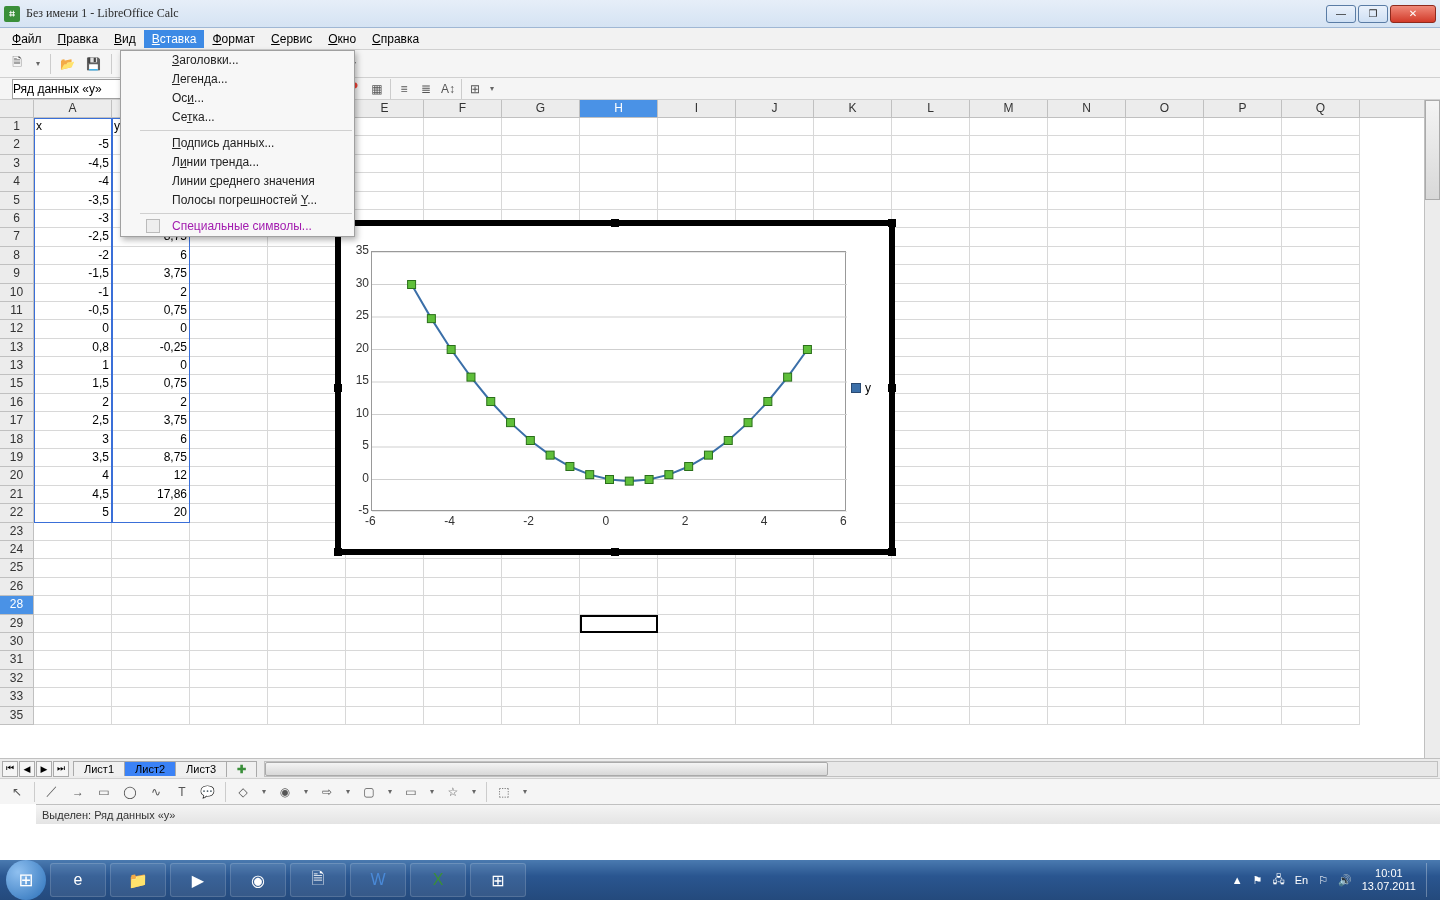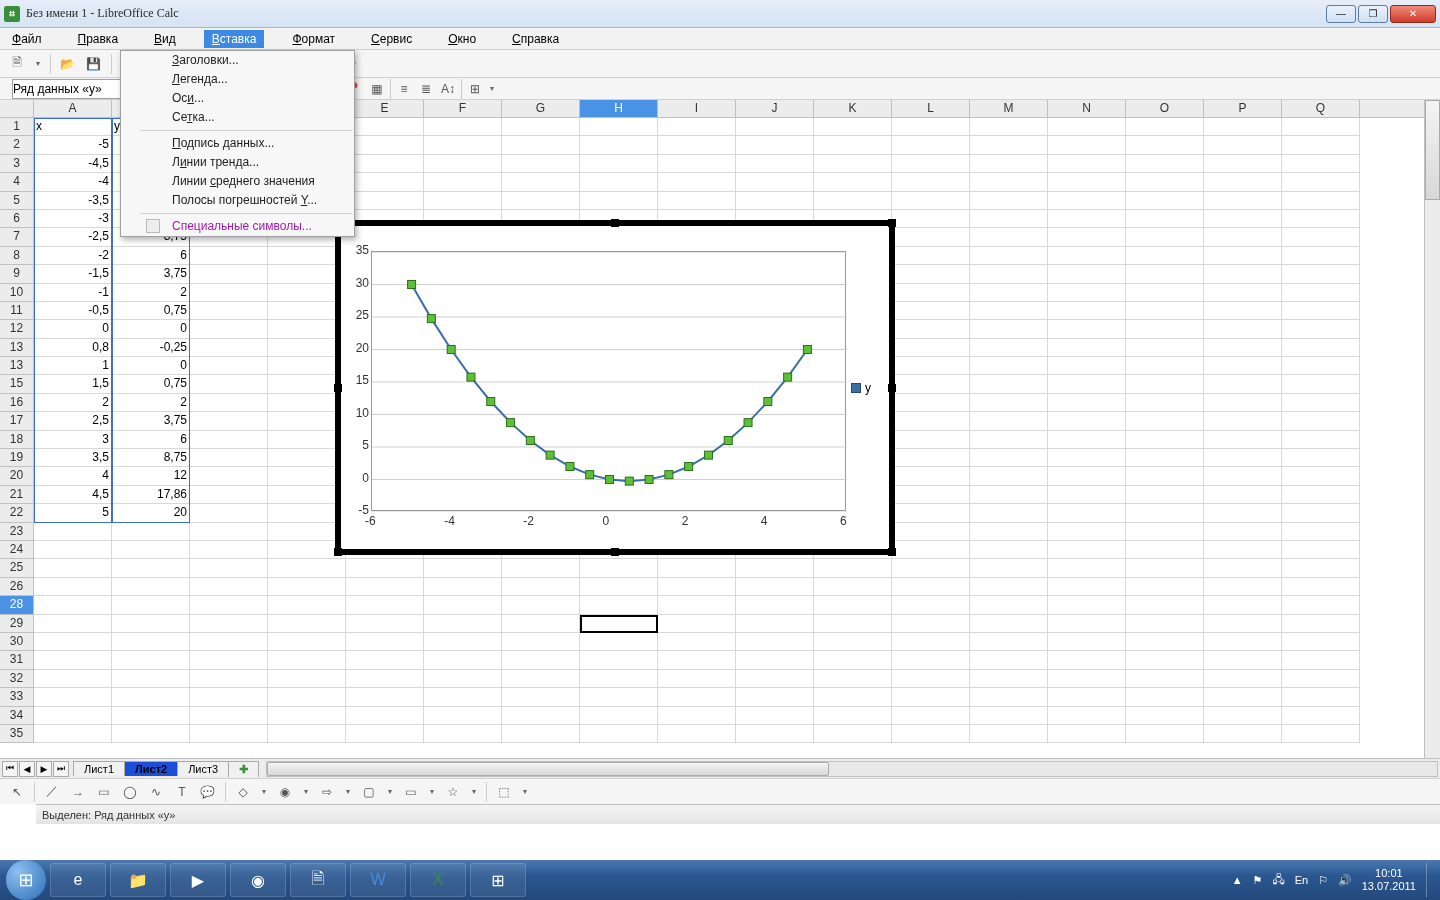--- a/index.html
+++ b/index.html
@@ -8,21 +8,21 @@
 
 .titlebar { height: 28px; background: linear-gradient(#e6eef8,#d5e3f3); display:flex; align-items:center; padding:0 4px; border-bottom:1px solid #9fb7d4;}
 .titlebar .app-icon { width:16px; height:16px; background:#3a8f3a; border-radius:2px; margin-right:6px; display:flex;align-items:center;justify-content:center;color:#fff;font-size:10px;font-weight:bold;}
 .titlebar .title-text { flex:1; color:#2b2b2b;font-family:Liberation Serif, serif; }
 .win-btns { display:flex; gap:2px; }
 .win-btn { width:30px; height:18px; border:1px solid #5a7ca5; background:linear-gradient(#eaf1fb,#cfe0f4); border-radius:3px; display:flex;align-items:center;justify-content:center; font-size:10px; color:#2b2b2b;}
 .win-btn.max{background:linear-gradient(#eaf1fb,#cfe0f4);}
 .win-btn.close{ background:linear-gradient(#f08a7a,#d23b2a); color:#fff; border-color:#8e2a1d; width:46px;}
 
 
-.menubar { height:22px; background:#f2f2f2; display:flex; align-items:center; padding:0 4px; border-bottom:1px solid #d0d0d0;gap:20px;}
+.menubar { height:22px; background:#f2f2f2; display:flex; align-items:center; padding:0 4px; border-bottom:1px solid #d0d0d0;}
 .menubar .menu-item { padding:2px 8px; cursor:default; }
 .menubar .menu-item.active { background:#3d8ae5; color:#fff; }
 
 
 .dropdown { position:absolute; left:120px; top:50px; width:235px; background:#f7f7f7; border:1px solid #a0a0a0; box-shadow:2px 3px 6px rgba(0,0,0,.3); z-index:50;padding-left:17px;}
 .dropdown .dd-item { height:19px; line-height:19px; padding:0 10px 0 34px; color:#222; position:relative;}
 .dropdown .dd-item.disabled { color:#a21caf; }
 .dropdown .dd-sep { height:1px; background:#d0d0d0; margin:3px 2px; }
 .dropdown .dd-item .u { text-decoration: underline; }
 .dropdown .dd-icon { position:absolute; left:8px; top:2px; width:14px; height:14px; border:1px solid #bbb; background:#eee; }
@@ -62,21 +62,21 @@
 .chart-obj .handle{position:absolute;width:8px;height:8px;background:#000;}
 .chart-plot{position:absolute;left:30px;top:25px;width:475px;height:260px;border:1px solid #999;}
 .chart-legend{position:absolute;right:18px;top:155px;display:flex;align-items:center;gap:4px;font-size:12px;}
 .chart-legend .swatch{width:10px;height:10px;background:#3b6fa8;border:1px solid #2a4a72;}
 
 
 .tabbar{height:20px;background:#ececec;border-top:1px solid #c0c0c0;display:flex;align-items:center;padding:0 2px;gap:0;}
 .tabnav{display:flex;gap:1px;margin-right:4px;}
 .tabnav-btn{width:16px;height:16px;border:1px solid #aaa;background:#f5f5f5;display:flex;align-items:center;justify-content:center;font-size:9px;}
 .sheet-tab{padding:1px 10px;border:1px solid #aaa;border-bottom:none;background:#f0f0f0;margin-right:-1px;font-size:11px;}
-.sheet-tab.active{background:#1d4ed8;font-weight:bold;}
+.sheet-tab.active{background:#3b82f6;font-weight:normal;}
 .sheet-tab.new{color:#3a8f3a;font-weight:bold;}
 .hscroll{flex:1;height:16px;margin-left:8px;background:#e8e8e8;border:1px solid #c0c0c0;position:relative;}
 .hscroll .thumb{position:absolute;left:0;top:0;height:100%;width:48%;background:linear-gradient(#f4f4f4,#d8d8d8);border:1px solid #aaa;border-radius:2px;}
 
 
 .drawbar{height:26px;background:#f5f5f5;border-top:1px solid #d0d0d0;display:flex;align-items:center;padding:0 6px;gap:4px;}
 
 
 .statusbar{height:20px;background:linear-gradient(#f4f4f4,#e4e4e4);border-top:1px solid #c0c0c0;display:flex;align-items:center;padding:0 6px;font-size:11px;color:#333;margin-left:36px;}
 
@@ -794,40 +794,20 @@
         <div class="cell"></div>
         <div class="cell"></div>
         <div class="cell"></div>
         <div class="cell"></div>
         <div class="cell"></div>
         <div class="cell"></div>
         <div class="cell"></div>
       </div>
       <div class="row">
         <div class="rh">33</div>
-        <div class="cell"></div>
-        <div class="cell"></div>
-        <div class="cell"></div>
-        <div class="cell"></div>
-        <div class="cell"></div>
-        <div class="cell"></div>
-        <div class="cell"></div>
-        <div class="cell"></div>
-        <div class="cell"></div>
-        <div class="cell"></div>
-        <div class="cell"></div>
-        <div class="cell"></div>
-        <div class="cell"></div>
-        <div class="cell"></div>
-        <div class="cell"></div>
-        <div class="cell"></div>
-        <div class="cell"></div>
-      </div>
-      <div class="row">
-        <div class="rh">34</div>
         <div class="cell"></div>
         <div class="cell"></div>
         <div class="cell"></div>
         <div class="cell"></div>
         <div class="cell"></div>
         <div class="cell"></div>
         <div class="cell"></div>
         <div class="cell"></div>
         <div class="cell"></div>
         <div class="cell"></div>

